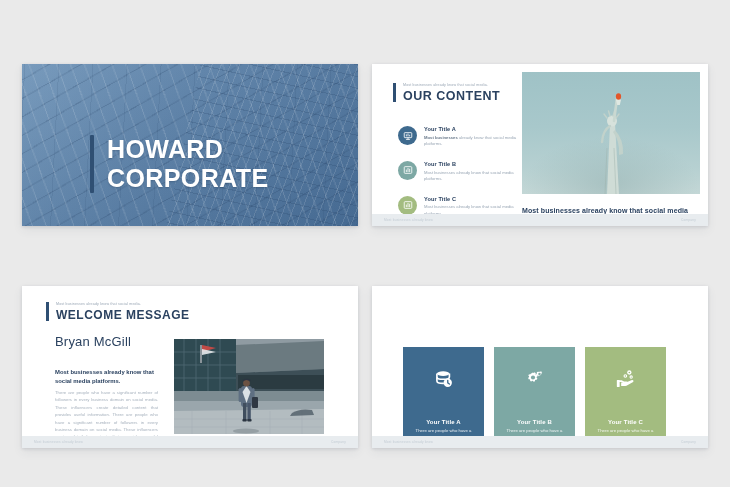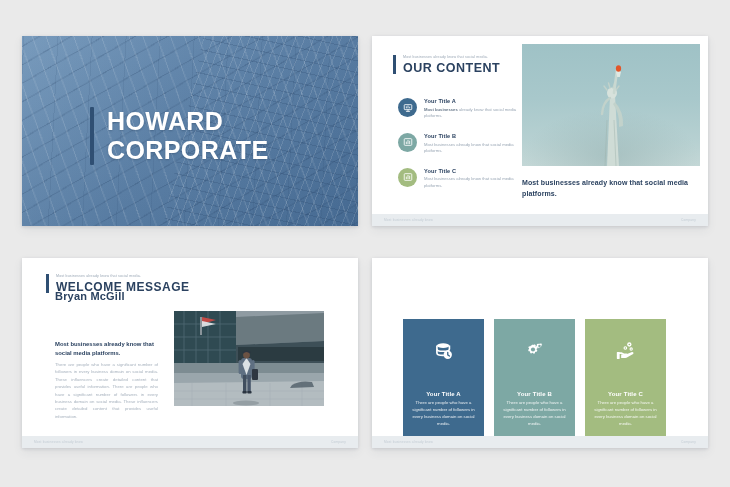--- a/index.html
+++ b/index.html
@@ -28,20 +28,21 @@
     gap: 32px 14px;
     justify-content: center;
     align-content: start;
   }
 
   .slide {
     position: relative;
     background: #ffffff;
     overflow: hidden;
     box-shadow: 0 1px 3px rgba(60,70,85,0.16), 0 4px 10px rgba(60,70,85,0.07);
+    margin-top: 28px;
   }
 
   
   .slide-title {
     background: #1d4ed8;
   }
   .bldg {
     position: absolute;
     inset: 0;
     background:
@@ -197,23 +198,23 @@
     letter-spacing: 0.1px;
   }
 
   
   .slide-welcome .hdr { left: 24px; top: 16px; }
   .slide-welcome .hdr-title { font-size: 12px; }
 
   .person-name {
     position: absolute;
     left: 33px;
-    top: 32px;
-    font-size: 11px;
-    font-weight: bold;
+    top: 48px;
+    font-size: 13px;
+    font-weight: normal;
     color: #2b4260;
     letter-spacing: 0.2px;
   }
   .welcome-lead {
     position: absolute;
     left: 33px;
     top: 82px;
     width: 105px;
     font-size: 5.9px;
     font-weight: bold;

